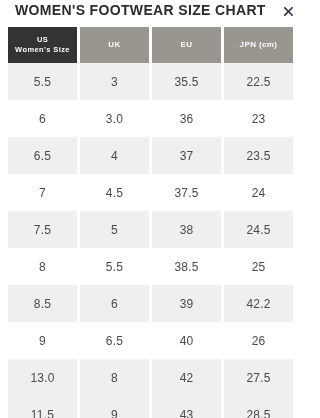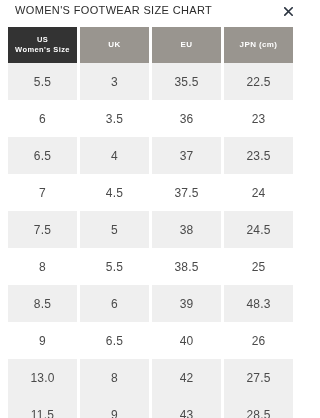--- a/index.html
+++ b/index.html
@@ -24,22 +24,22 @@
   .titlebar {
     position: relative;
     height: 27px;
     background: #ffffff;
   }
 
   .chart-title {
     position: absolute;
     left: 15px;
     top: 5px;
-    font-size: 11px;
-    font-weight: normal;
+    font-size: 14px;
+    font-weight: bold;
     letter-spacing: 0.35px;
     color: #2b2b2b;
     white-space: nowrap;
     line-height: 11px;
   }
 
   .close-button {
     position: absolute;
     right: 5px;
     top: 4px;
@@ -147,21 +147,21 @@
       </thead>
       <tbody id="table-body">
           <tr class="shaded">
             <td>5.5</td>
             <td>3</td>
             <td>35.5</td>
             <td>22.5</td>
           </tr>
           <tr>
             <td>6</td>
-            <td>3.5</td>
+            <td>3.0</td>
             <td>36</td>
             <td>23</td>
           </tr>
           <tr class="shaded">
             <td>6.5</td>
             <td>4</td>
             <td>37</td>
             <td>23.5</td>
           </tr>
           <tr>
@@ -179,21 +179,21 @@
           <tr>
             <td>8</td>
             <td>5.5</td>
             <td>38.5</td>
             <td>25</td>
           </tr>
           <tr class="shaded">
             <td>8.5</td>
             <td>6</td>
             <td>39</td>
-            <td>48.3</td>
+            <td>42.2</td>
           </tr>
           <tr>
             <td>9</td>
             <td>6.5</td>
             <td>40</td>
             <td>26</td>
           </tr>
           <tr class="shaded">
             <td>13.0</td>
             <td>8</td>

